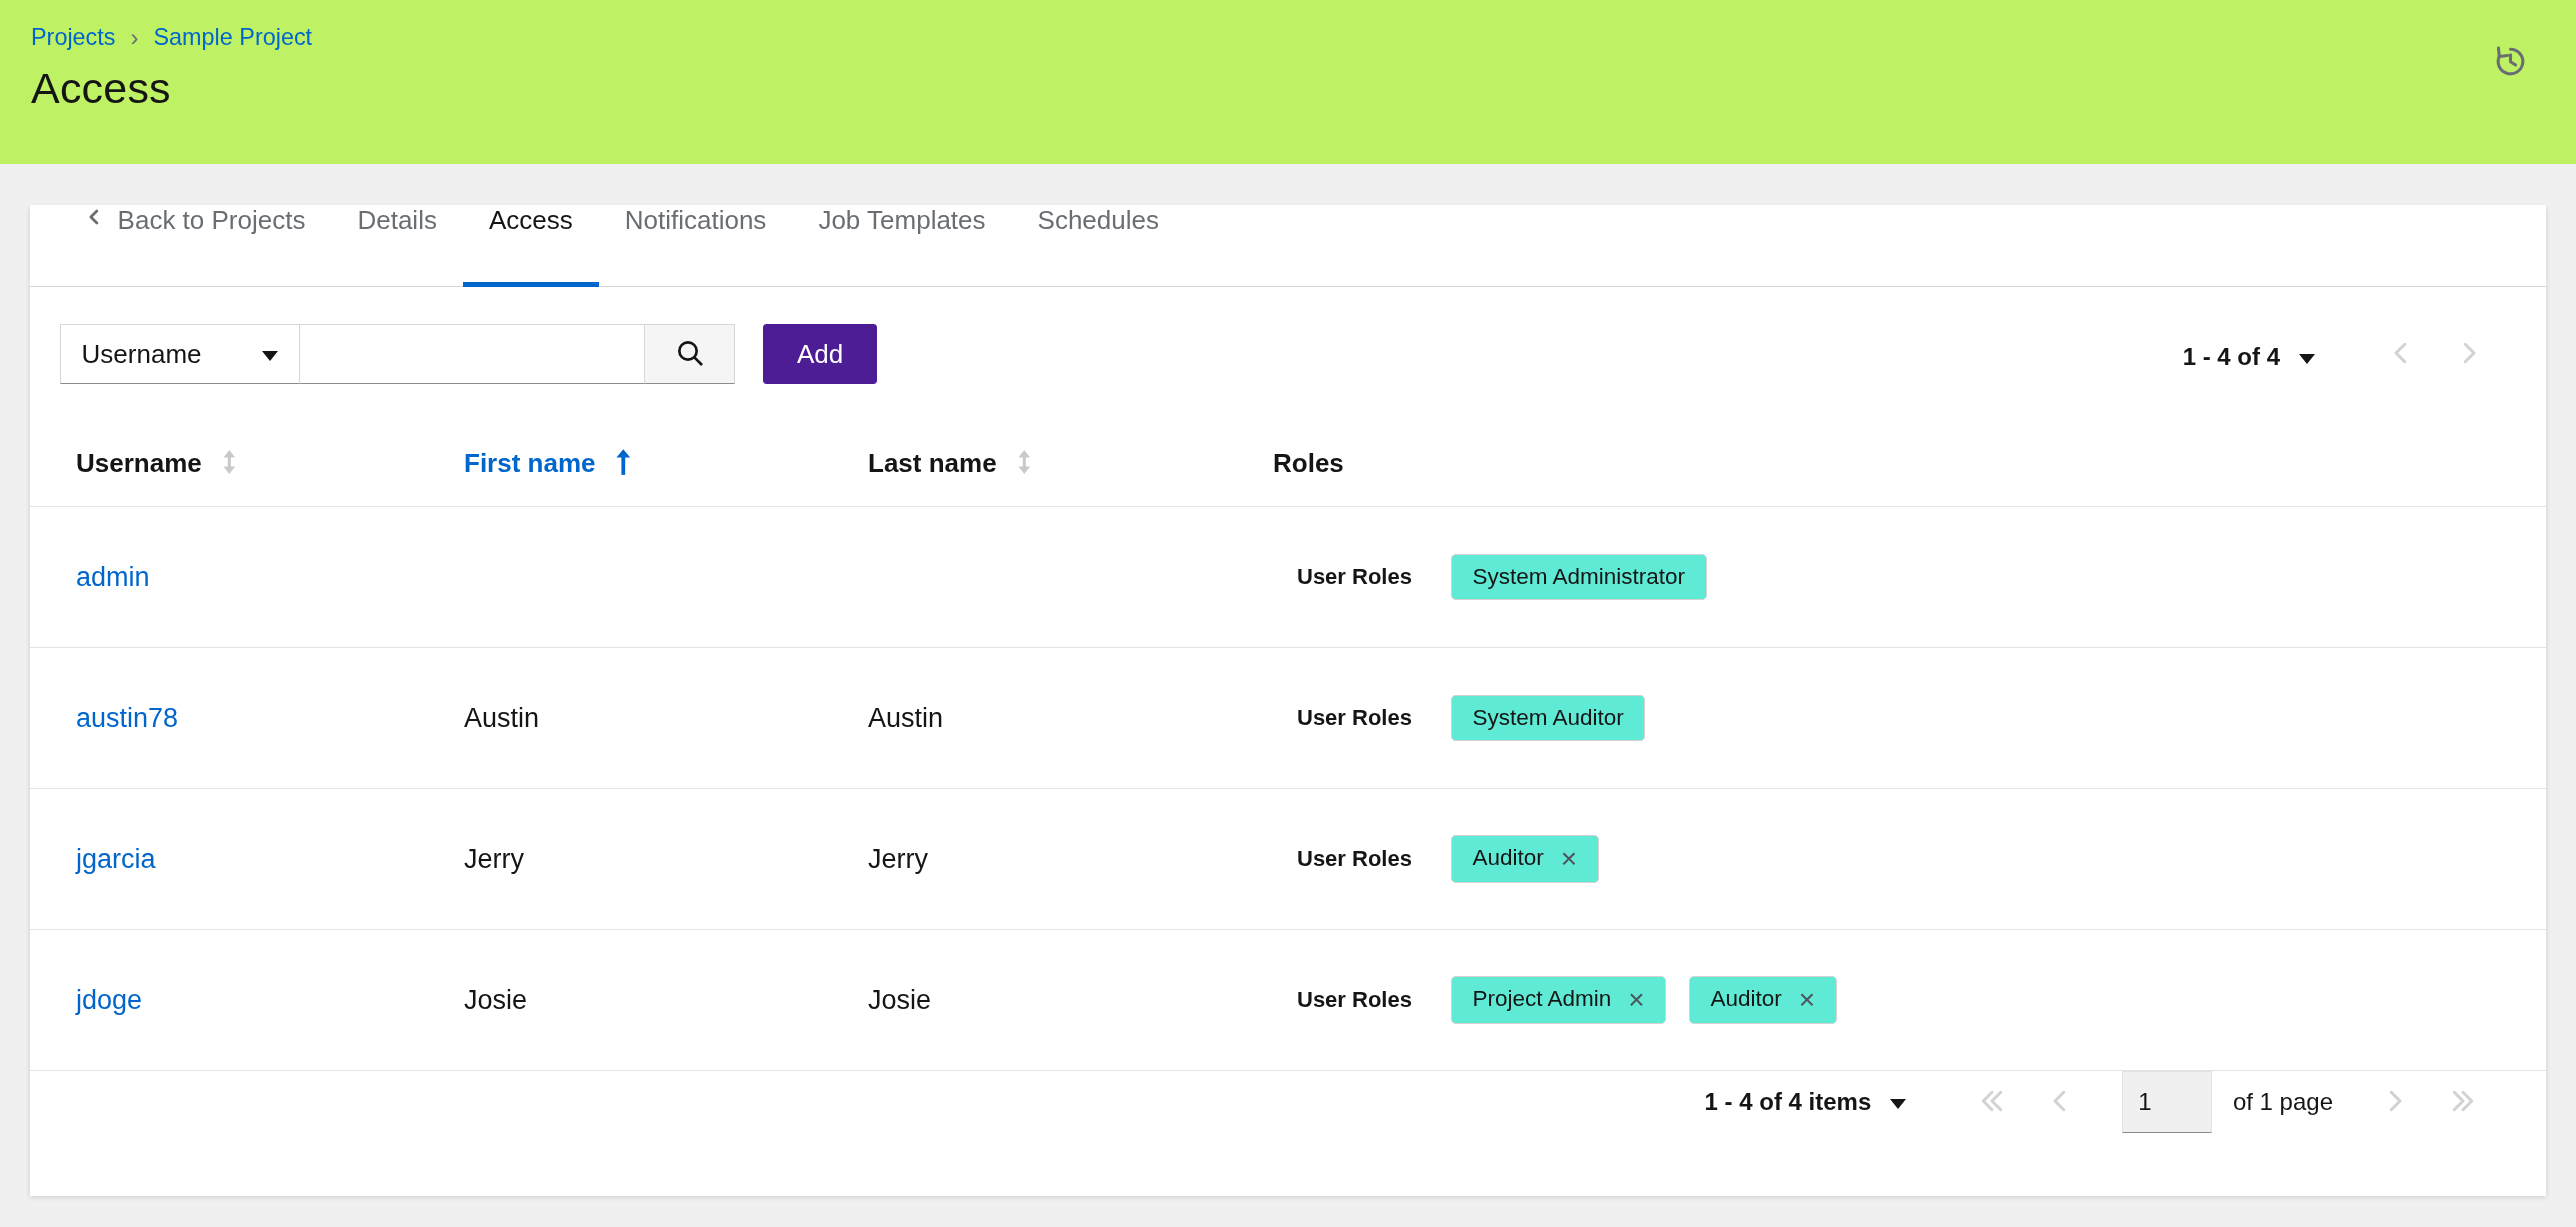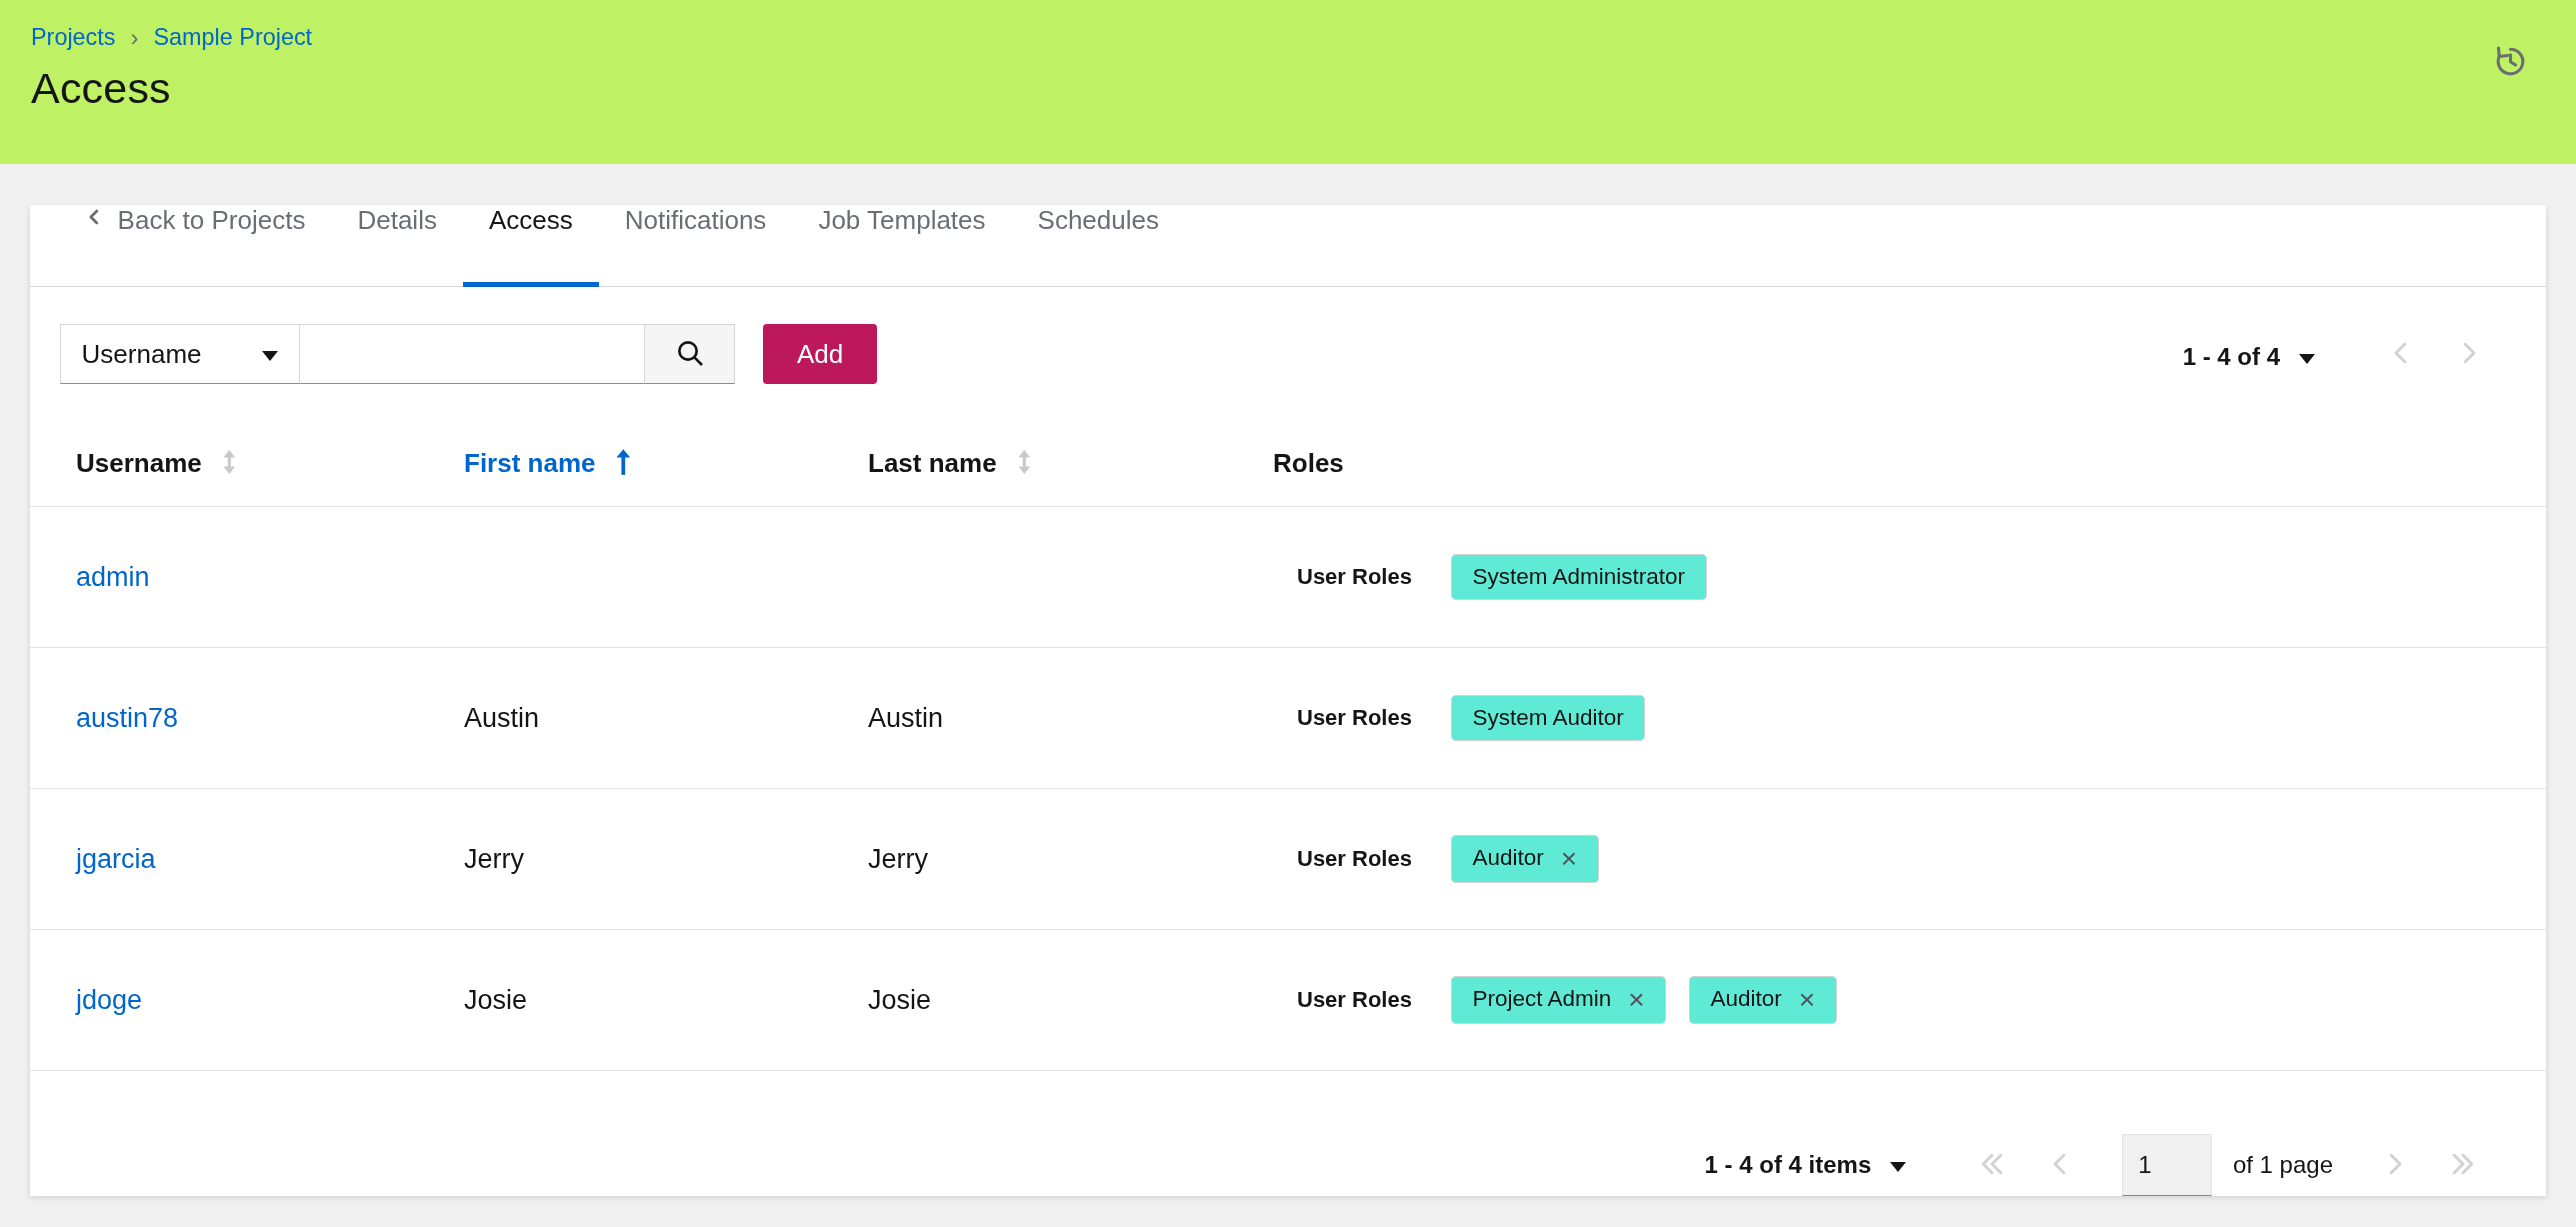--- a/index.html
+++ b/index.html
@@ -29,21 +29,21 @@
   
   .toolbar { display:flex; align-items:center; padding:37px 43px 37px 30px; flex:none; }
   .filter-group { display:flex; height:60px; }
   .select-toggle { display:flex; align-items:center; justify-content:space-between; width:240px; padding:0 20.6px;
          background:#fff; border:0.9px solid #d6d6d6; border-bottom-color:#8a8d90; font-size:26px;
          font-family:inherit; color:#151515; cursor:pointer; }
   .search-input { width:345px; border:0.9px solid #d6d6d6; border-left:none; border-bottom-color:#8a8d90;
          font-size:26px; padding:0 17px; font-family:inherit; outline:none; background:#fff; }
   .search-btn { width:90px; background:#f5f5f5; border:0.9px solid #d6d6d6; border-left:none;
          border-bottom-color:#8a8d90; display:flex; align-items:center; justify-content:center; cursor:pointer; }
-  .add-btn { margin-left:28px; height:60px; padding:0 34px; background:#be185d; color:#fff; border:none;
+  .add-btn { margin-left:28px; height:60px; padding:0 34px; background:#4c1d95; color:#fff; border:none;
          border-radius:3.7px; font-size:26px; font-family:inherit; cursor:pointer; }
   .top-pagination { margin-left:auto; display:flex; align-items:flex-end; }
   .pager-summary { display:flex; align-items:center; gap:19px; font-size:24px; font-weight:700;
          background:none; border:none; font-family:inherit; cursor:pointer; color:#151515; }
   .caret { width:0; height:0; border-left:8.4px solid transparent; border-right:8.4px solid transparent;
          border-top:10.3px solid #151515; margin-top:4.7px; }
   .nav-btn { background:none; border:none; color:#d2d2d2; padding:0 19px; display:flex; align-items:center; cursor:default; }
   .top-pagination .nav-btn.first { margin-left:52px; }
   
   .thead, .trow { display:grid; grid-template-columns:388px 404px 405px 1fr; padding:0 43px 0 46px;
@@ -54,21 +54,21 @@
   .sort-btn { background:none; border:none; cursor:pointer; display:flex; align-items:center; padding:0; }
   .trow { height:141px; font-size:27px; }
   .user-link { color:#0066cc; font-weight:500; text-decoration:none; cursor:pointer;text-align:center; }
   .td-roles { display:flex; align-items:center; gap:39px; }
   .roles-label { font-weight:700; font-size:22px;margin-left:24px; }
   .chips { display:flex; gap:22.5px; }
   .chip { display:inline-flex; align-items:flex-start; gap:17px; border:0.9px solid #d2d2d2; border-radius:4.7px;
          padding:9.4px 20.6px; font-size:22.5px; background:#5eead4; color:#151515; }
   .chip-remove { background:none; border:none; color:#51525b; font-size:28px; line-height:1; cursor:pointer; padding:0; }
   
-  .card-footer { flex:1; display:flex; align-items:flex-end; justify-content:flex-end; padding-right:49px; }
+  .card-footer { flex:1; display:flex; align-items:flex-start; justify-content:flex-end; padding-right:49px; }
   .footer-pagination { display:flex; align-items:center; font-size:24px; }
   .footer-pagination .nav-btn.group-start { margin-left:52px; }
   .page-input { width:90px; height:62px; background:#f0f0f0; border:0.9px solid #e3e3e3; border-bottom-color:#8a8d90;
          font-size:24px; padding:0 15px; font-family:inherit; color:#151515; margin-left:28px; }
   .page-label { margin-left:20.6px; }
   .footer-pagination .after-label { margin-left:28px; }
 </style>
 </head>
 <body>
 

